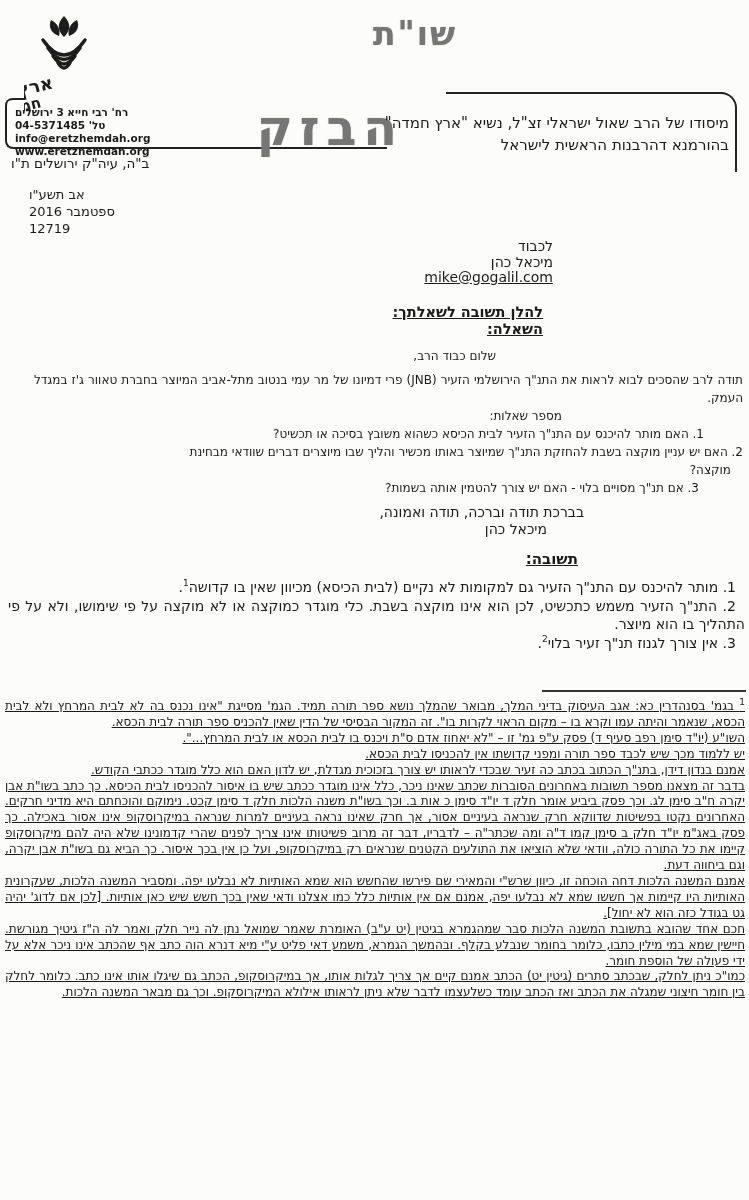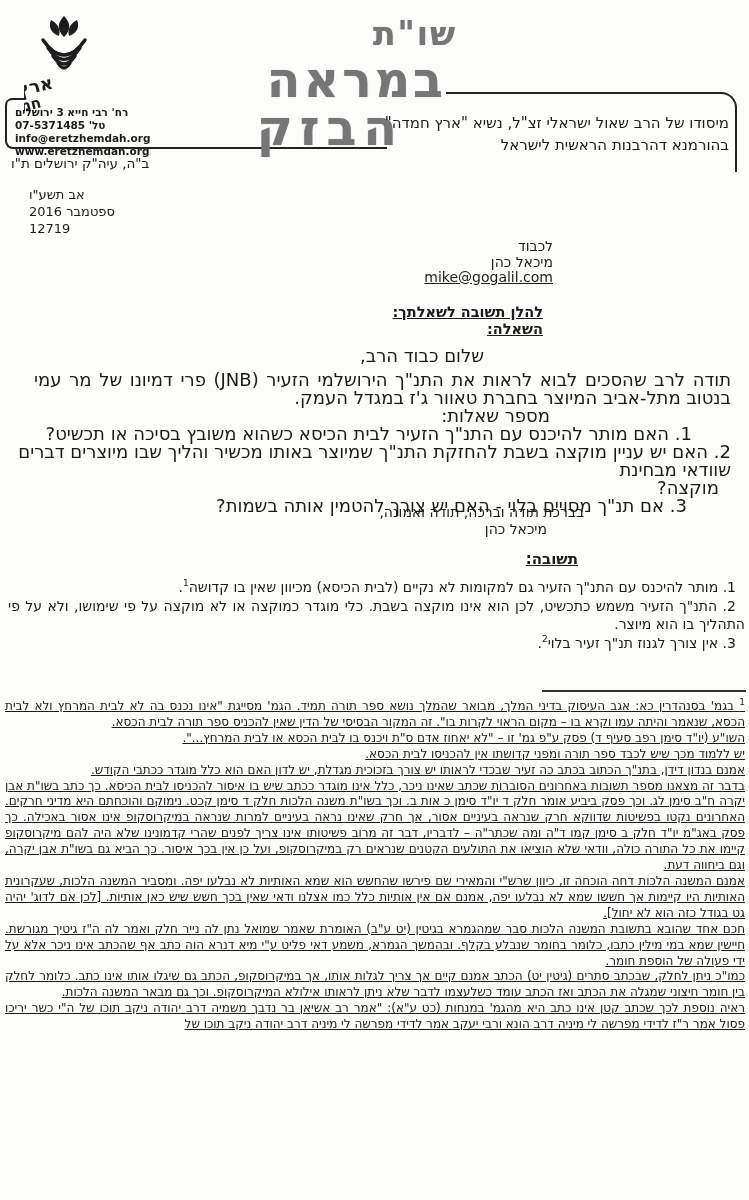--- a/index.html
+++ b/index.html
@@ -30,21 +30,21 @@
     border-top:2.5px solid #222;border-top-left-radius:8px;}
   
   .meta{position:absolute;top:186px;left:29px;font-size:13px;line-height:17px;
     direction:rtl;text-align:left;}
   .addressee{position:absolute;top:239px;right:196px;font-size:14px;
     line-height:15.5px;text-align:right;}
   .addressee .u{text-decoration:underline;}
   .headings{position:absolute;top:304px;right:206px;font-size:14.5px;line-height:16.5px;}
   .hu{font-weight:bold;text-decoration:underline;}
   
-  .question{position:absolute;top:347px;right:12px;left:0;font-size:18px;line-height:18px;margin-left:8px;}
+  .question{position:absolute;top:347px;right:0;left:0;font-size:12px;line-height:18px;margin-left:8px;}
   .greeting{margin-right:253px;margin-bottom:6px;}
   .q-body{margin-right:6px;margin-left:26px;text-align:justify;}
   .list-intro{margin-right:187px;}
   .q0{margin-right:45px;}
   .q1{margin-right:6px;}
   .q2{margin-right:18px;padding-left:6px;}
   .q3{margin-right:50px;}
   .closing{position:absolute;top:504px;right:165px;font-size:14px;line-height:17px;
     text-align:right;}
   .sig{margin-right:37px;}
@@ -82,31 +82,30 @@
       <text x="30" y="74" transform="rotate(-14 30 74)" font-size="18" font-weight="bold" fill="#1d1d1d">ארץ</text>
       <text x="18" y="93" transform="rotate(-14 18 93)" font-size="15" font-weight="bold" fill="#1d1d1d">חמדה</text>
     </svg>
   </div>
 
   <div class="frame-right"></div>
   <div class="frame-left"></div>
   <div class="frame-left-stub"></div>
 
   <div class="title-line t1">שו"ת</div>
-  <div class="title-line t2">במראה</div>
   <div class="title-line t3">הבזק</div>
 
   <div class="subtitle">
     <div>מיסודו של הרב שאול ישראלי זצ"ל, נשיא "ארץ חמדה"</div>
     <div>בהורמנא דהרבנות הראשית לישראל</div>
   </div>
 
   <div class="contact">
     <div>רח' רבי חייא 3 ירושלים</div>
-    <div>טל' 07-5371485</div>
+    <div>טל' 04-5371485</div>
     <div class="u">info@eretzhemdah.org</div>
     <div class="u">www.eretzhemdah.org</div>
   </div>
   <div class="blessing">ב"ה, עיה"ק ירושלים ת"ו</div>
 
   <div class="meta">
     <div>אב תשע"ו</div>
     <div>ספטמבר 2016</div>
     <div>12719</div>
   </div>
@@ -149,16 +148,15 @@
 
   <div class="footnotes">
     <div class="fn-p"><sup>1</sup> <span>בגמ' בסנהדרין כא: אגב העיסוק בדיני המלך, מבואר שהמלך נושא ספר תורה תמיד. הגמ' מסייגת "אינו נכנס בה לא לבית המרחץ ולא לבית הכסא, שנאמר והיתה עמו וקרא בו – מקום הראוי לקרות בו". זה המקור הבסיסי של הדין שאין להכניס ספר תורה לבית הכסא.</span></div>
     <div class="fn-p">השו"ע (יו"ד סימן רפב סעיף ד) פסק ע"פ גמ' זו – "לא יאחוז אדם ס"ת ויכנס בו לבית הכסא או לבית המרחץ...".</div>
     <div class="fn-p">יש ללמוד מכך שיש לכבד ספר תורה ומפני קדושתו אין להכניסו לבית הכסא.</div>
     <div class="fn-p">אמנם בנדון דידן, בתנ"ך הכתוב בכתב כה זעיר שבכדי לראותו יש צורך בזכוכית מגדלת, יש לדון האם הוא כלל מוגדר ככתבי הקודש.</div>
     <div class="fn-p">בדבר זה מצאנו מספר תשובות באחרונים הסוברות שכתב שאינו ניכר, כלל אינו מוגדר ככתב שיש בו איסור להכניסו לבית הכיסא. כך כתב בשו"ת אבן יקרה ח"ב סימן לג. וכך פסק ביביע אומר חלק ד יו"ד סימן כ אות ב. וכך בשו"ת משנה הלכות חלק ד סימן קכט. נימוקם והוכחתם היא מדיני חרקים. האחרונים נקטו בפשיטות שדווקא חרק שנראה בעיניים אסור, אך חרק שאינו נראה בעיניים למרות שנראה במיקרוסקופ אינו אסור באכילה. כך פסק באג"מ יו"ד חלק ב סימן קמו ד"ה ומה שכתר"ה – לדבריו, דבר זה מרוב פשיטותו אינו צריך לפנים שהרי קדמונינו שלא היה להם מיקרוסקופ קיימו את כל התורה כולה, וודאי שלא הוציאו את התולעים הקטנים שנראים רק במיקרוסקופ, ועל כן אין בכך איסור. כך הביא גם בשו"ת אבן יקרה, וגם ביחווה דעת.</div>
     <div class="fn-p">אמנם המשנה הלכות דחה הוכחה זו, כיוון שרש"י והמאירי שם פירשו שהחשש הוא שמא האותיות לא נבלעו יפה. ומסביר המשנה הלכות, שעקרונית האותיות היו קיימות אך חששו שמא לא נבלעו יפה, אמנם אם אין אותיות כלל כמו אצלנו ודאי שאין בכך חשש שיש כאן אותיות. [לכן אם לדוג' יהיה גט בגודל כזה הוא לא יחול].</div>
     <div class="fn-p">חכם אחד שהובא בתשובת המשנה הלכות סבר שמהגמרא בגיטין (יט ע"ב) האומרת שאמר שמואל נתן לה נייר חלק ואמר לה ה"ז גיטיך מגורשת. חיישין שמא במי מילין כתבו, כלומר בחומר שנבלע בקלף. ובהמשך הגמרא, משמע דאי פליט ע"י מיא דנרא הוה כתב אף שהכתב אינו ניכר אלא על ידי פעולה של הוספת חומר.</div>
     <div class="fn-p">כמו"כ ניתן לחלק, שבכתב סתרים (גיטין יט) הכתב אמנם קיים אך צריך לגלות אותו, אך במיקרוסקופ, הכתב גם שיגלו אותו אינו כתב. כלומר לחלק בין חומר חיצוני שמגלה את הכתב ואז הכתב עומד כשלעצמו לדבר שלא ניתן לראותו אילולא המיקרוסקופ. וכך גם מבאר המשנה הלכות.</div>
-    <div class="fn-p">ראיה נוספת לכך שכתב קטן אינו כתב היא מהגמ' במנחות (כט ע"א): "אמר רב אשיאן בר נדבך משמיה דרב יהודה ניקב תוכו של ה"י כשר יריכו פסול אמר ר"ז לדידי מפרשה לי מיניה דרב הונא ורבי יעקב אמר לדידי מפרשה לי מיניה דרב יהודה ניקב תוכו של</div>
   </div>
 
 </div>
 
 </body></html>

